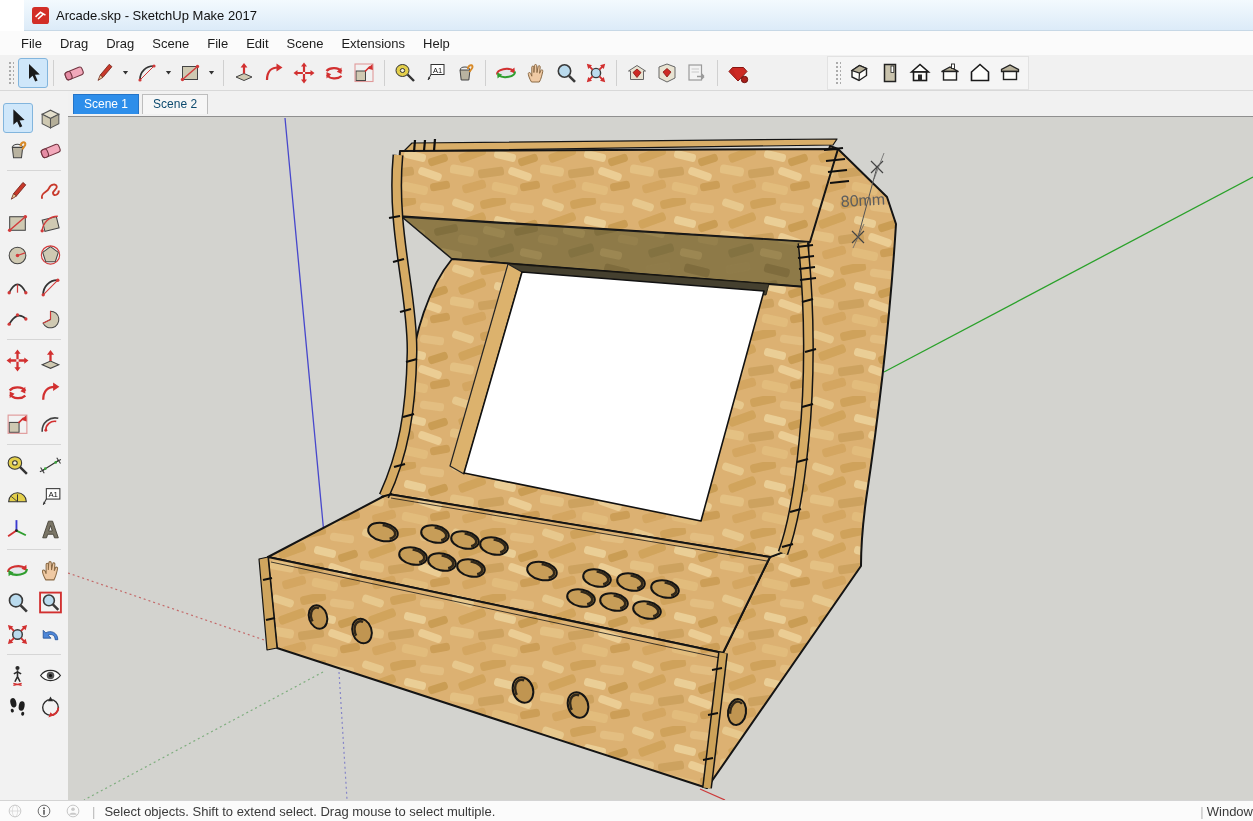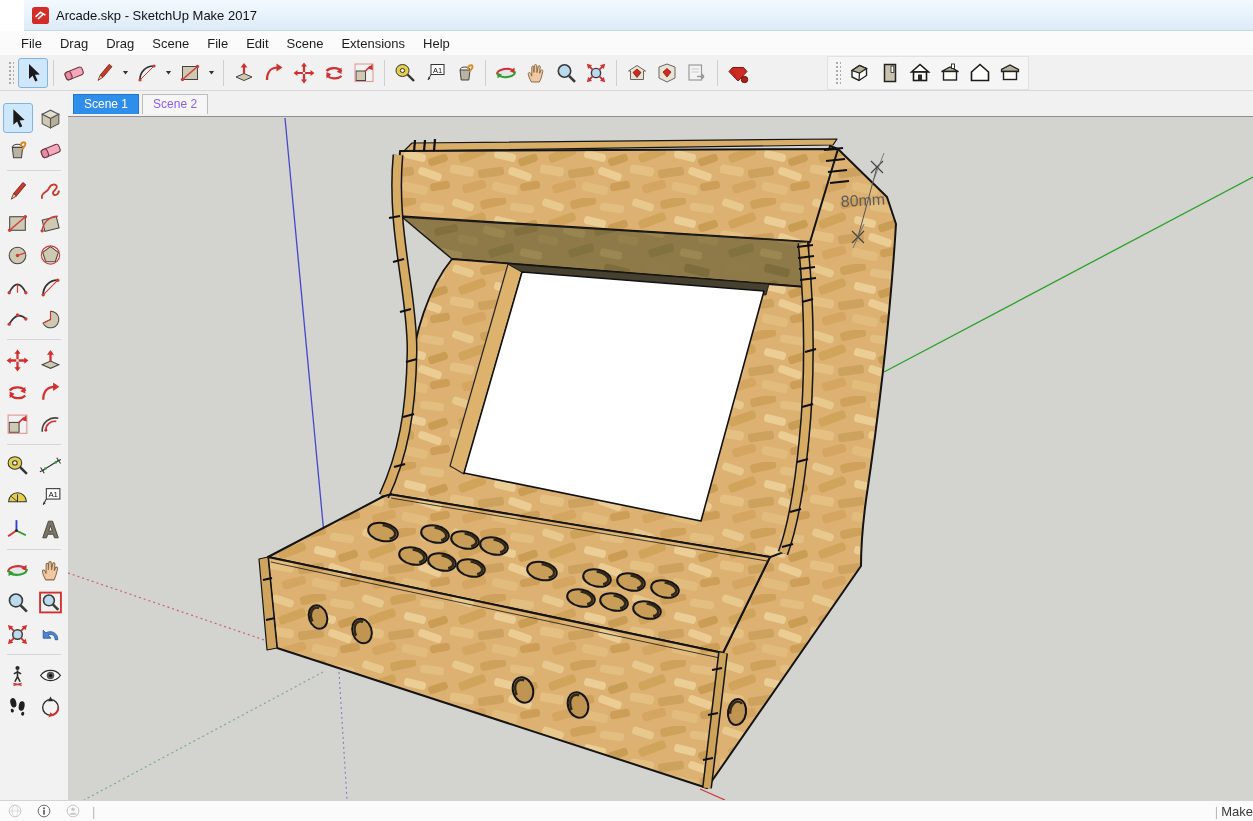--- a/index.html
+++ b/index.html
@@ -28,21 +28,21 @@
   .tcaret svg{width:9px;height:9px;}
   .tsep{width:1px;height:26px;background:#d0d0d0;margin:0 5px;}
   .grip{width:6px;height:24px;margin:0 4px;
     background-image:radial-gradient(#ababab 1px,transparent 1.3px);background-size:4px 4px;}
   .views-wrap{display:flex;align-items:center;margin-left:74px;background:#f5f5f5;
     border:1px solid #e2e2e2;padding:1px 3px;}
   
   .tabbar{position:absolute;left:68px;top:91px;width:1185px;height:26px;background:#f1f1f1;
     border-bottom:1px solid #8f8f8f;display:flex;align-items:center;gap:3px;
     padding:0 0 0 5px;box-sizing:border-box;}
-  .tab{font-size:12px;padding:3px 10px 3px 10px;background:#f6f6f6;color:#8b5cf6;
+  .tab{font-size:12px;padding:3px 10px 3px 10px;background:#f6f6f6;color:#0c4a6e;
     border:1px solid #bdbdbd;border-bottom:none;line-height:13px;}
   .tab.active{background:var(--accent,#2e8eea);color:#fff;border-color:#2474c8;}
   
   .palette{position:absolute;left:0;top:91px;width:68px;height:709px;background:#f2f2f2;
     padding-top:10px;box-sizing:border-box;}
   .prow{display:flex;justify-content:center;gap:3px;margin:2px 0;}
   .pbtn{width:30px;height:30px;border:1px solid transparent;background:transparent;padding:0;
     display:flex;align-items:center;justify-content:center;border-radius:3px;}
   .pbtn svg{width:25px;height:25px;}
   .pbtn.active{background:var(--select-hl,#cfe7fa);border-color:#82b5dd;}
@@ -984,17 +984,18 @@
           <use href="#i-credits"></use>
         </svg>
       </button>
       <button class="sicon-btn">
         <svg viewBox="0 0 24 24">
           <use href="#i-sign-in"></use>
         </svg>
       </button>
     </span>
   <span class="ssep">|</span>
+  <span>Select objects. Shift to extend select. Drag mouse to select multiple.</span>
   <span class="status-right">
     <span class="ssep">|</span>
-    <span>Make</span>
+    <span>Window</span>
   </span>
 </div>
 
 </body></html>

